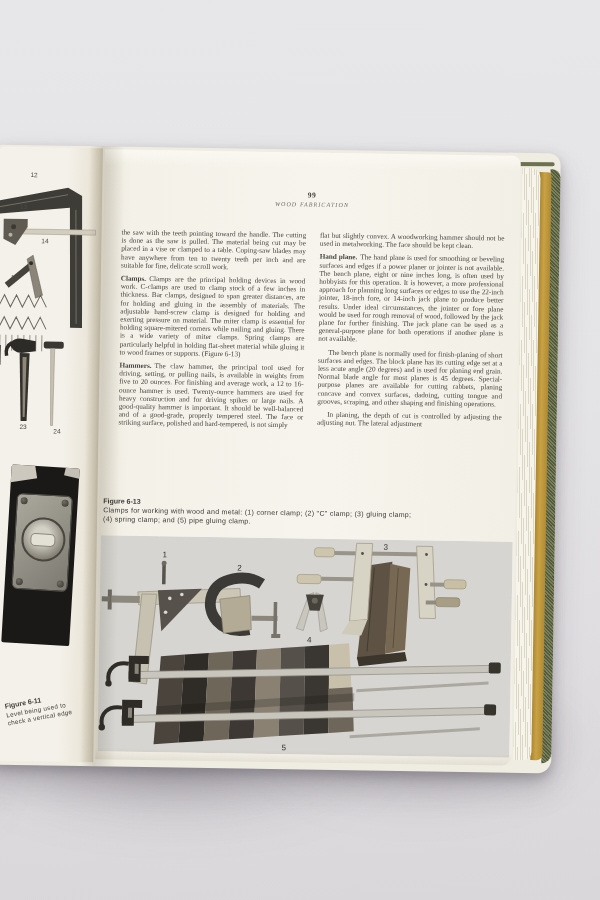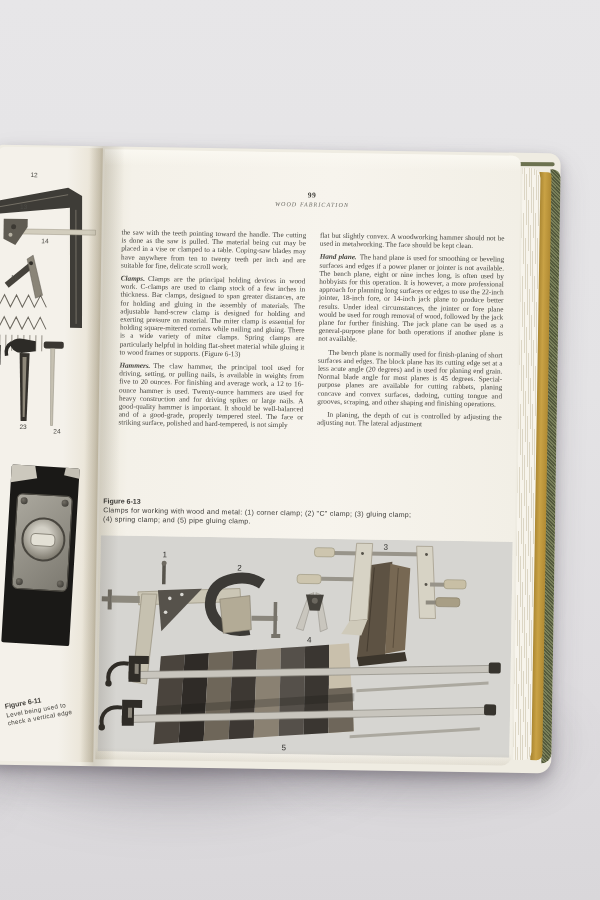--- a/index.html
+++ b/index.html
@@ -46,21 +46,21 @@
 
   .page-head{position:absolute;top:38px;left:0;width:100%;text-align:center;color:#3f3e39;}
   .page-number{font-size:7.5px;font-weight:bold;letter-spacing:.5px;}
   .running-head{margin-top:2px;font-size:6px;font-style:italic;letter-spacing:1.1px;color:#6e6d66;}
 
   .columns{position:absolute;left:18px;top:79px;width:383px;display:flex;gap:14px;}
   .col{width:184.5px;color:#45443f;}
   .col p{margin:0 0 5px 0;font-size:7.2px;line-height:8.2px;text-align:justify;}
   .col p.indent{text-indent:10px;}
   .lead{font-weight:bold;}
-  .lead:not(:empty){margin-right:3px;font-style:italic;}
+  .lead:not(:empty){margin-right:3px;}
 
   .fig-caption{position:absolute;left:4px;top:348px;width:310px;color:#3a3936;
     font-family:"Liberation Sans",sans-serif;}
   .fig-label{font-size:7px;font-weight:bold;margin-bottom:2px;}
   .fig-text{font-size:7px;line-height:8.6px;letter-spacing:.3px;}
 
   .fig-photo{position:absolute;left:2px;top:386px;width:412px;height:216px;}
   .fig-photo svg{display:block;}
   .figno{font-family:"Liberation Sans",sans-serif;font-size:8px;fill:#2b2a27;}
 

